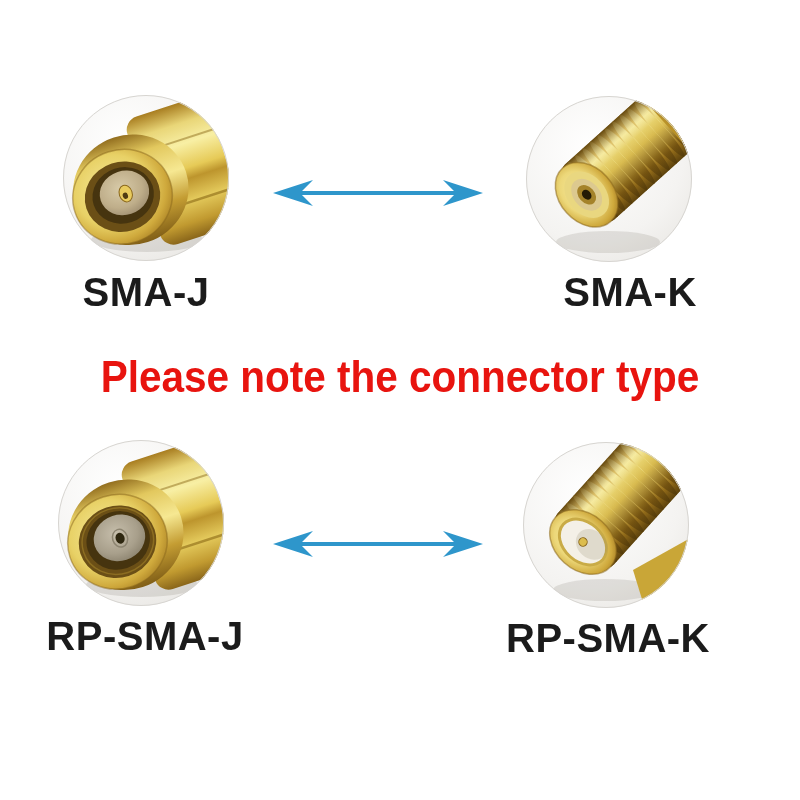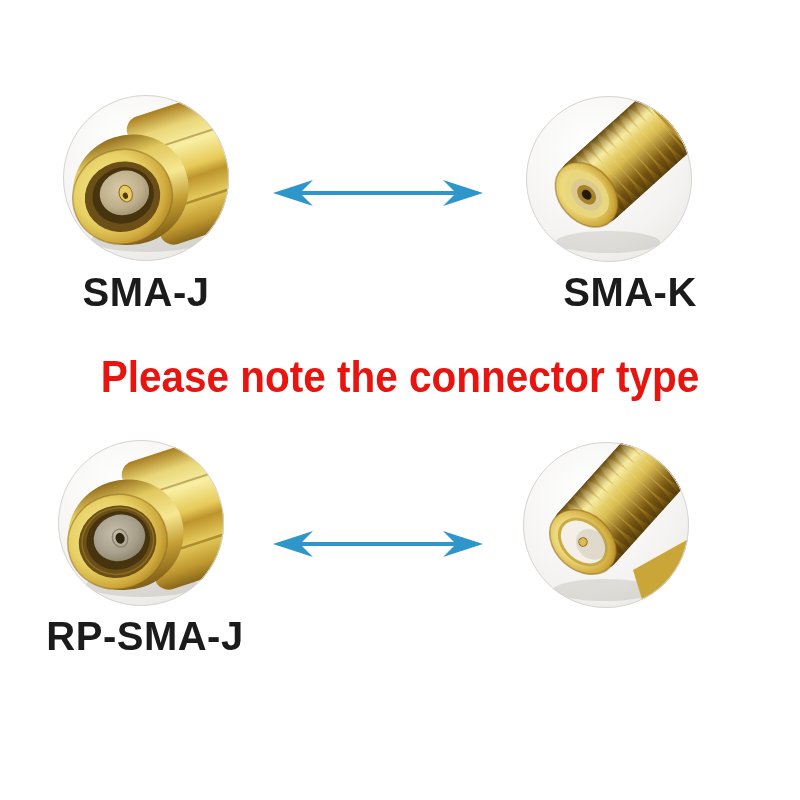--- a/index.html
+++ b/index.html
@@ -289,16 +289,17 @@
 
   <svg class="arrow" style="left:271px;top:524px" viewBox="0 0 214 40">
     <line x1="26" y1="20" x2="188" y2="20" stroke-width="4" stroke="#2e96cb"></line>
     <polygon points="2,20 42,7 29,20 42,33" fill="#2e96cb"></polygon>
     <polygon points="212,20 172,7 185,20 172,33" fill="#2e96cb"></polygon>
   </svg>
 
   <div class="conn-label" style="left:-4px;top:270px">SMA-J</div>
   <div class="conn-label" style="left:480px;top:270px">SMA-K</div>
   <div class="conn-label" style="left:-5px;top:614px">RP-SMA-J</div>
+  <div class="conn-label" style="left:458px;top:616px">RP-SMA-K</div>
 
   <div class="note">Please note the connector type</div>
 
 </div>
 
 </body></html>

